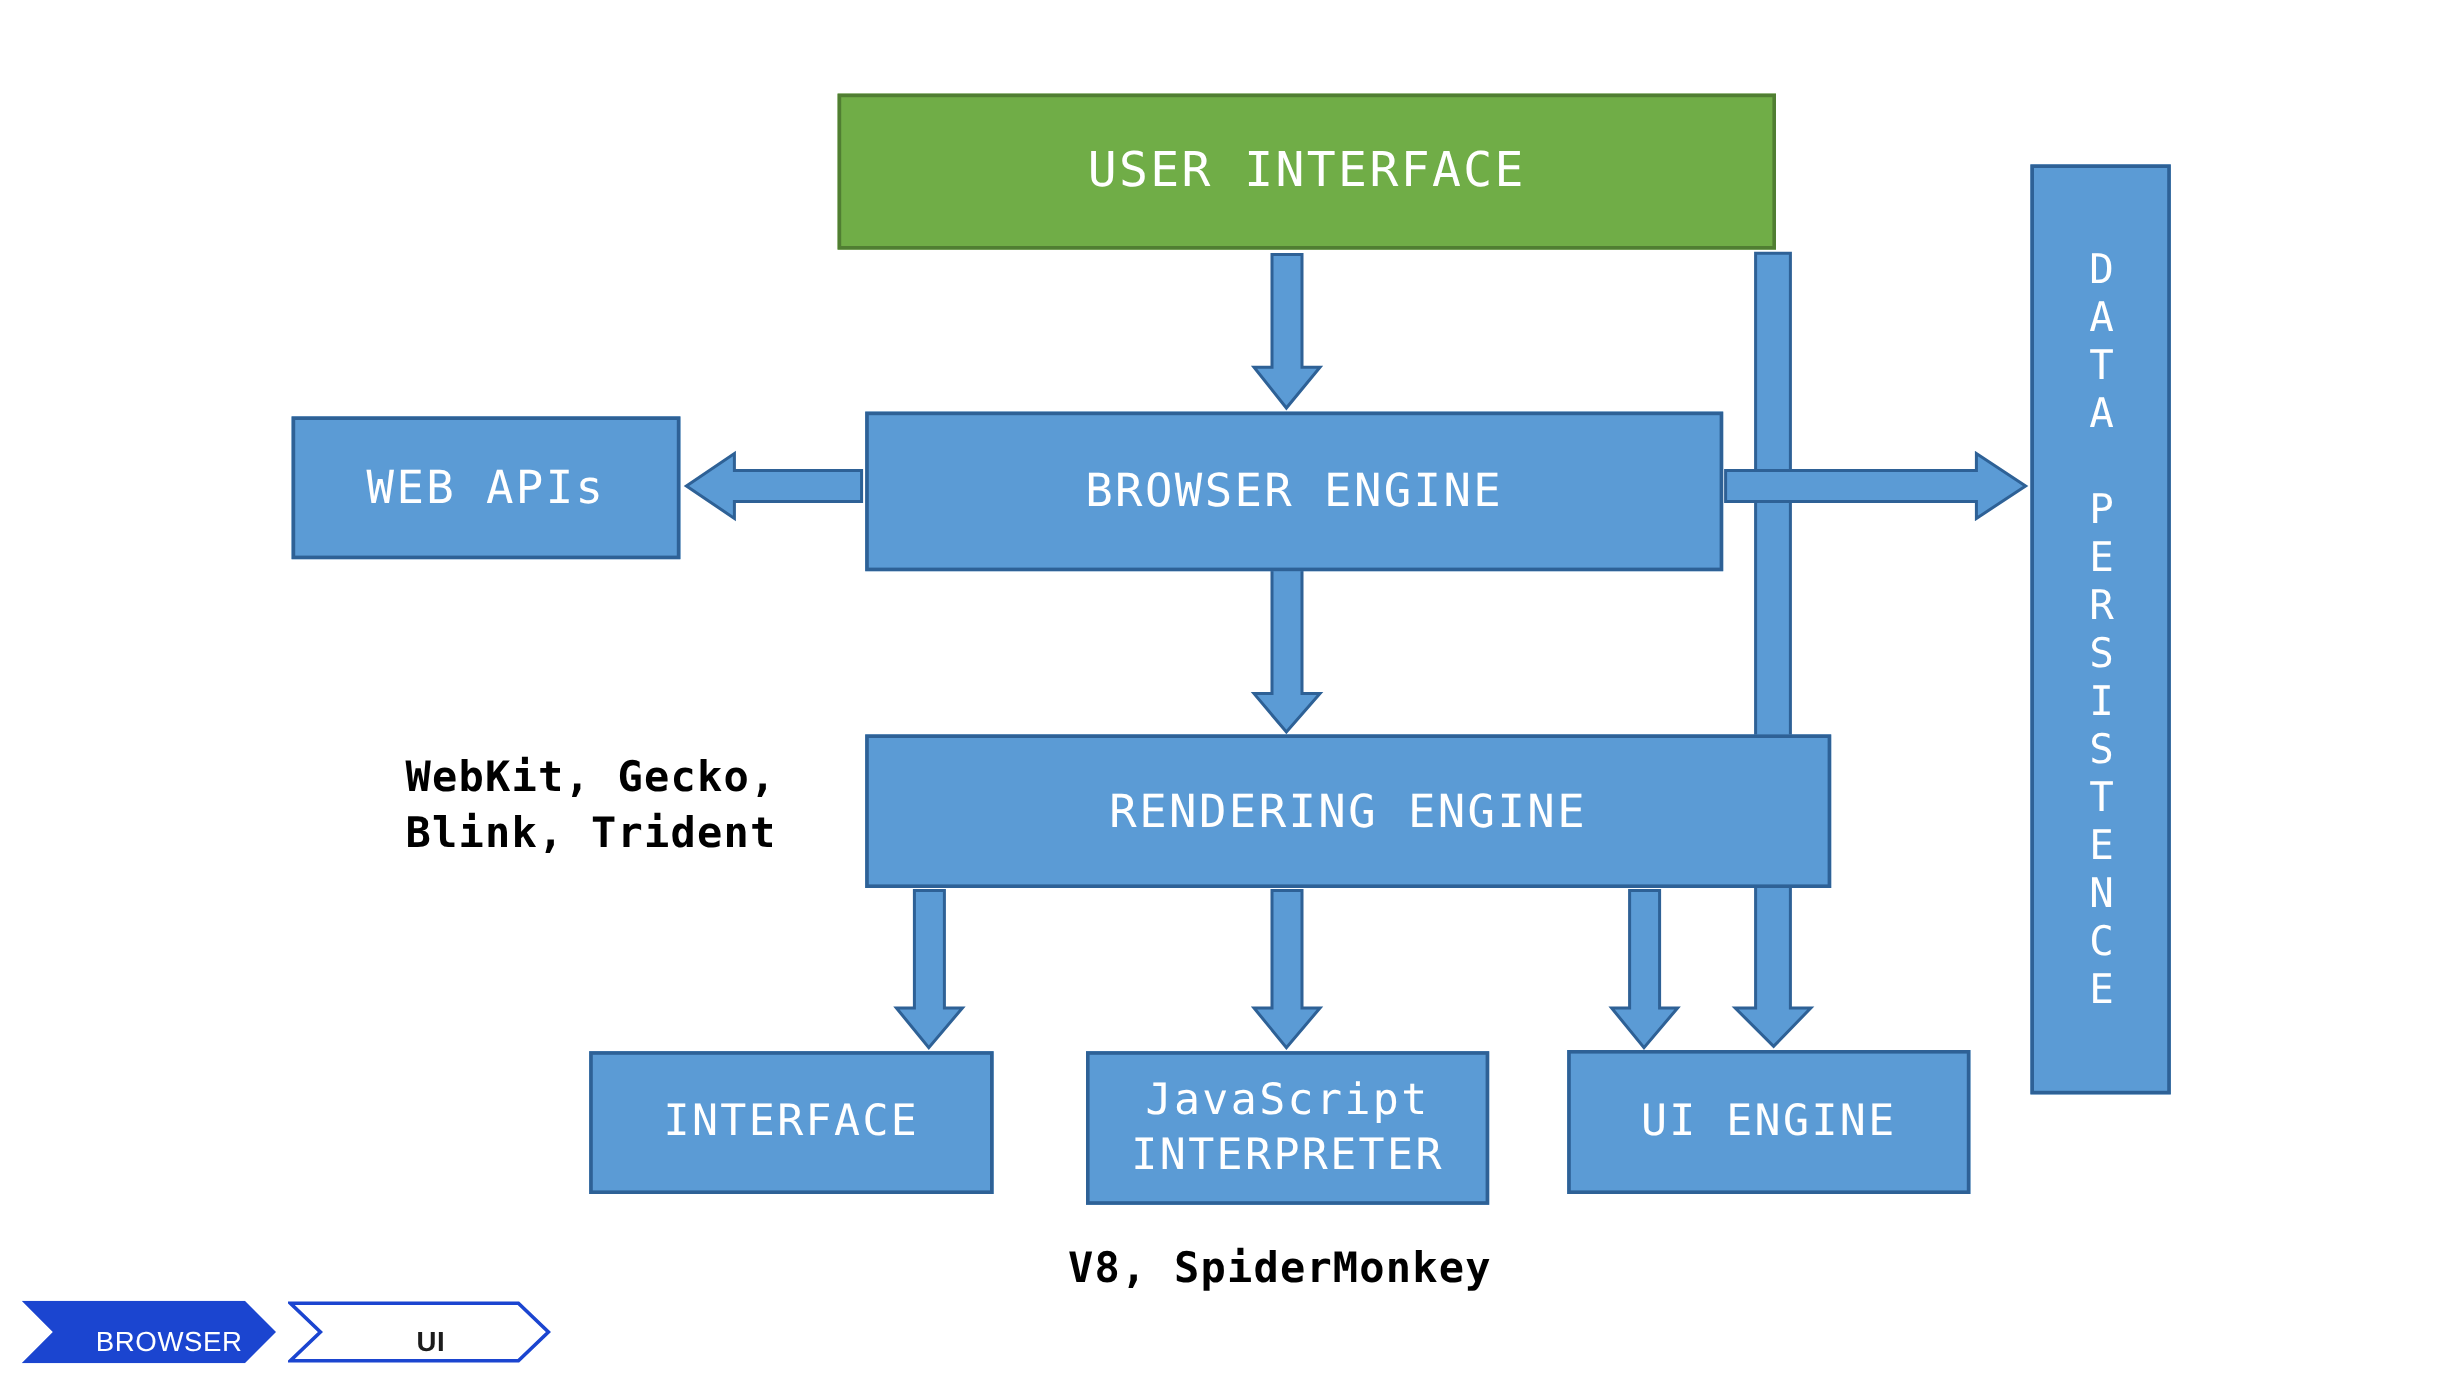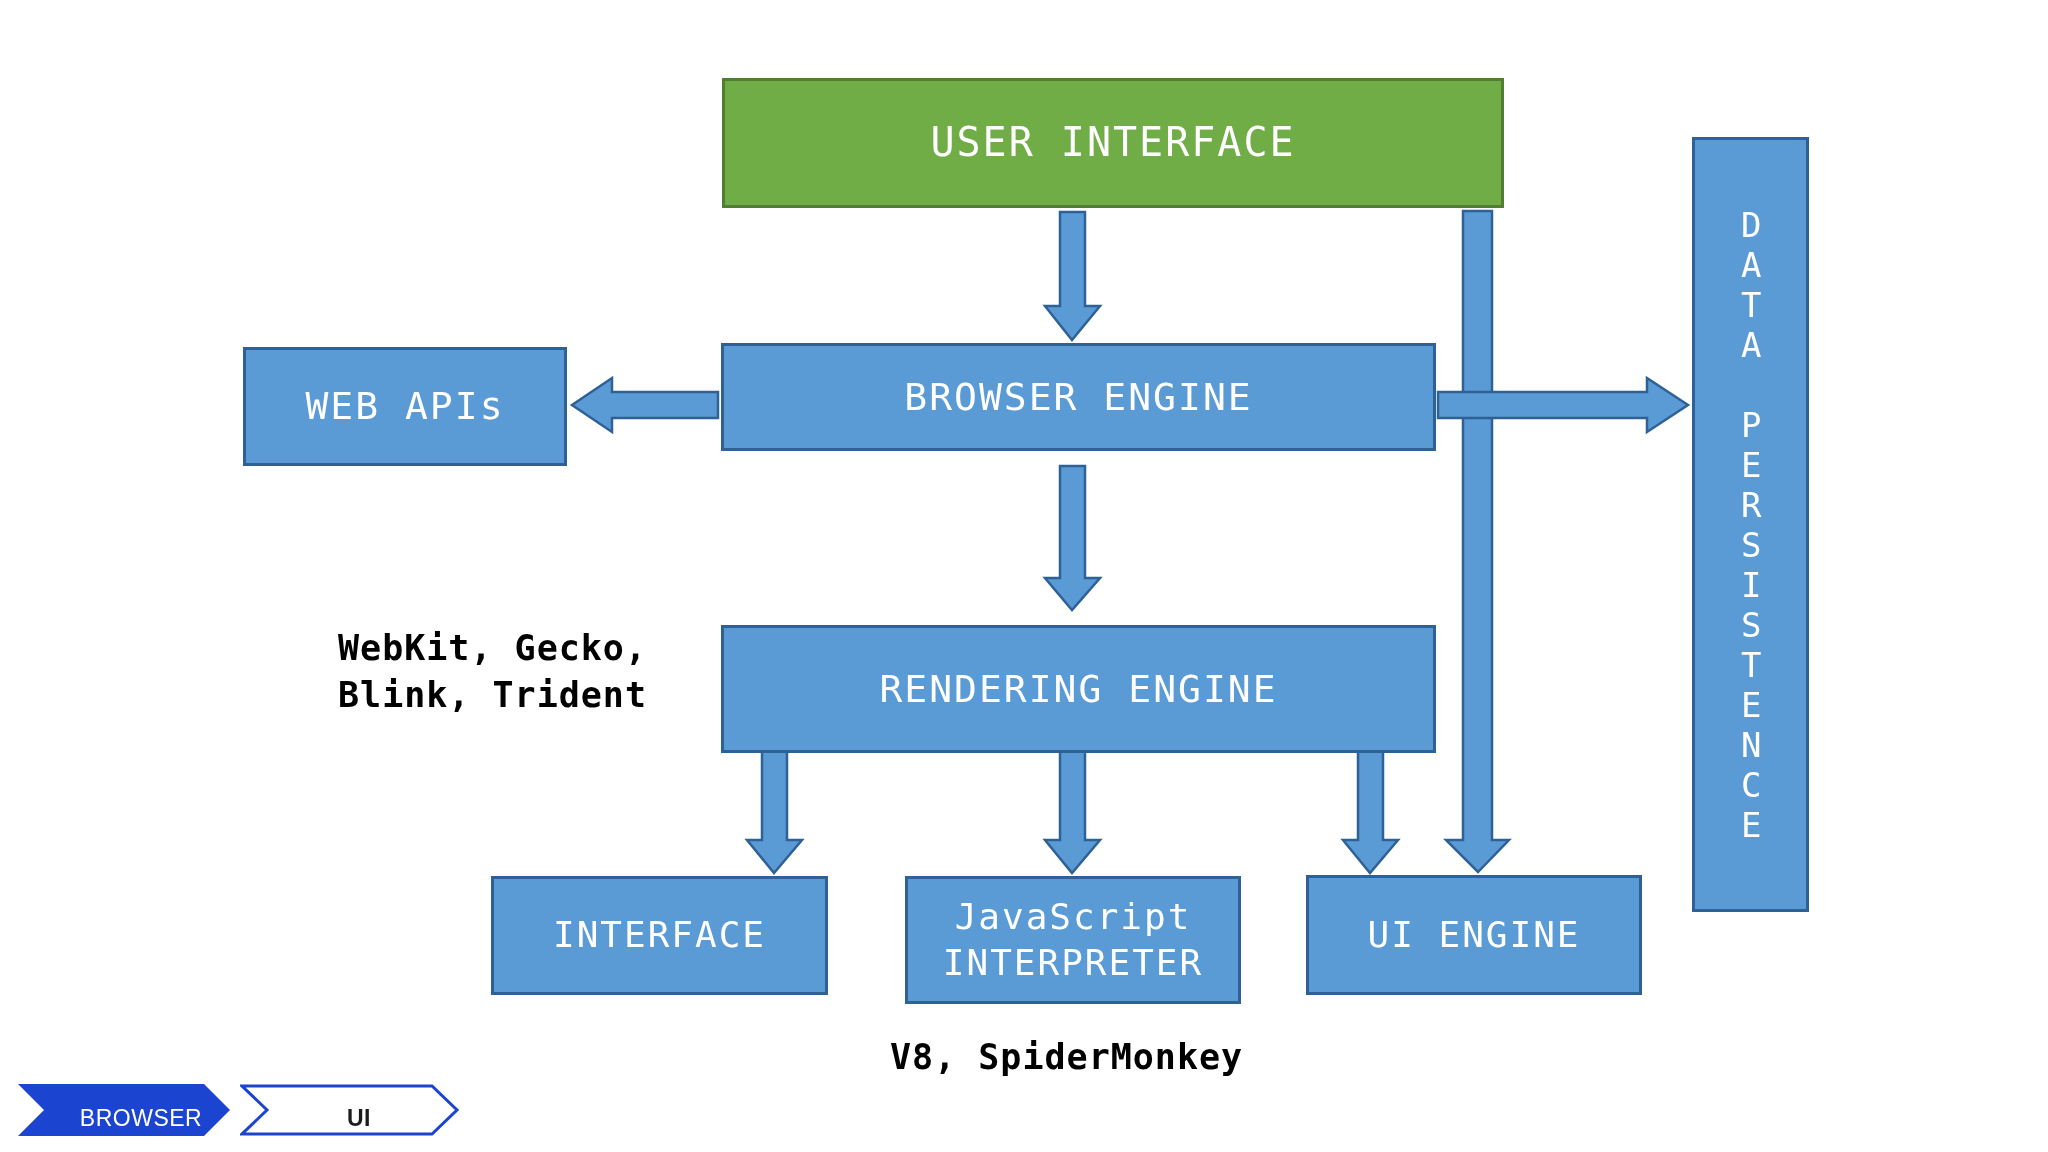--- a/index.html
+++ b/index.html
@@ -37,38 +37,38 @@
     background: #5B9BD5;
     border: 3px solid #2E6196;
   }
   .node.green {
     background: #70AD47;
     border: 3px solid #507E32;
   }
 
   
   #node-user-interface {
-    left: 722px;  top: 78px;
+    left: 698px;  top: 78px;
     width: 782px; height: 130px;
     font-size: 40px;
     justify-content: center;
   }
   #node-web-apis {
     left: 243px;  top: 347px;
     width: 324px; height: 119px;
     font-size: 38px;
   }
   #node-browser-engine {
     left: 721px;  top: 343px;
-    width: 715px; height: 108px;
+    width: 715px; height: 133px;
     font-size: 38px;
   }
   #node-rendering-engine {
-    left: 721px;  top: 625px;
-    width: 715px; height: 128px;
+    left: 721px;  top: 612px;
+    width: 805px; height: 128px;
     font-size: 38px;
   }
   #node-networking {
     left: 491px;  top: 876px;
     width: 337px; height: 119px;
     font-size: 36px;
   }
   #node-js-interpreter {
     left: 905px;  top: 876px;
     width: 336px; height: 128px;

